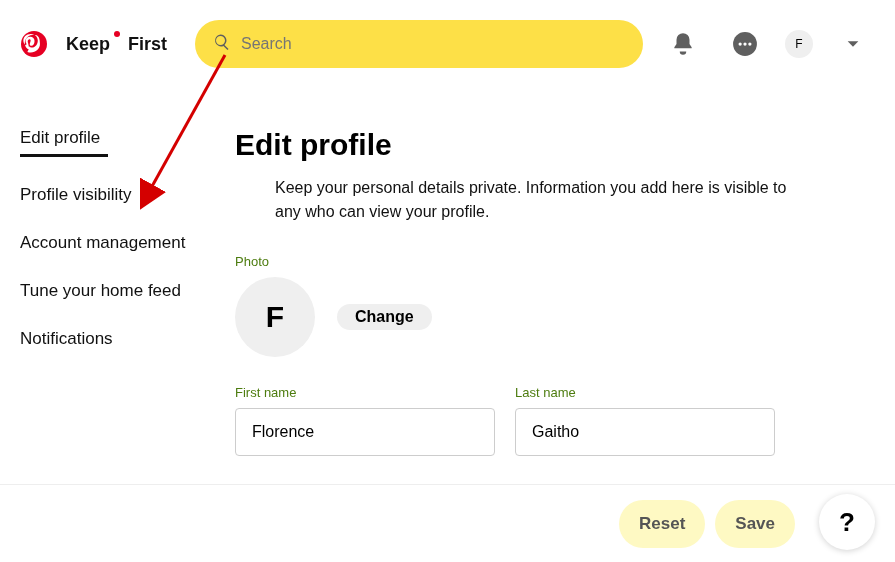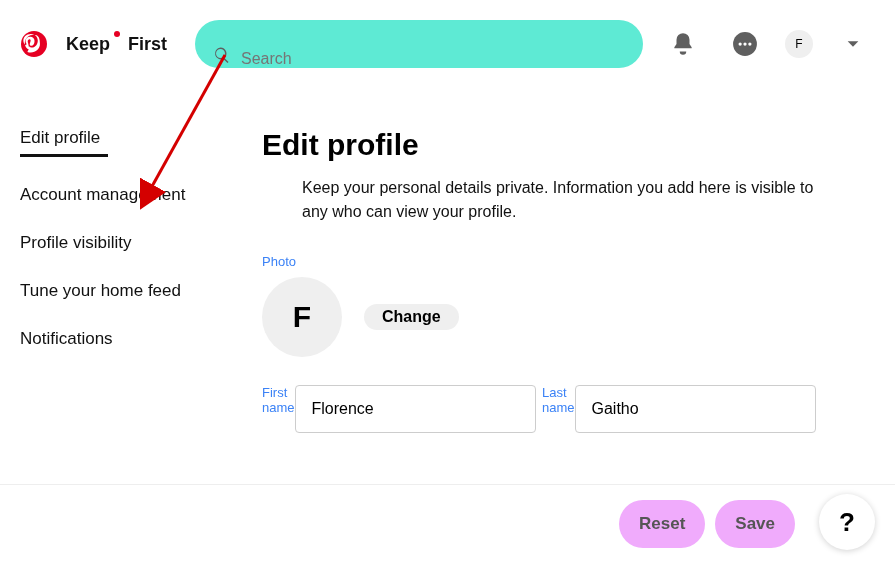--- a/index.html
+++ b/index.html
@@ -3,49 +3,49 @@
   <meta charset="utf-8">
   <style>
     * { box-sizing: border-box; margin: 0; padding: 0; }
     body { font-family: -apple-system, BlinkMacSystemFont, "Segoe UI", Helvetica, Arial, sans-serif; width: 895px; height: 562px; position: relative; background: #fff; overflow: hidden; }
 
     
     .header { display: flex; align-items: center; padding: 20px 20px 10px 20px; gap: 18px; }
     .logo { width: 28px; height: 28px; border-radius: 50%; display: flex; align-items: center; justify-content: center; cursor: pointer; }
     .nav-item { font-size: 18px; font-weight: 600; color: #111; cursor: pointer; position: relative; }
     .dot { width: 6px; height: 6px; background: #e60023; border-radius: 50%; position: absolute; top: -3px; right: -10px; }
-    .search-wrap { flex: 1; display: flex; align-items: flex-end; background: #5eead4; border-radius: 24px; padding: 0 18px; height: 48px; margin-left: 10px; }
+    .search-wrap { flex: 1; display: flex; align-items: center; background: #fde047; border-radius: 24px; padding: 16px 18px; height: 48px; margin-left: 10px; }
     .search-icon { color: #5f5f5f; margin-right: 10px; }
     .search-input { border: none; background: transparent; font-size: 16px; color: #5f5f5f; flex: 1; outline: none; }
     .hdr-icon { width: 44px; height: 44px; display: flex; align-items: center; justify-content: center; cursor: pointer; }
     .avatar-small { width: 28px; height: 28px; border-radius: 50%; background: #efefef; display: flex; align-items: center; justify-content: center; font-size: 12px; font-weight: 500; cursor: pointer; }
 
     
-    .content { display: flex; padding: 0 20px; margin-top: 50px; gap: 27px; }
+    .content { display: flex; padding: 0 20px; margin-top: 50px; }
     .sidebar { width: 205px; flex-shrink: 0; }
     .sidebar-item { font-size: 17px; font-weight: 500; color: #111; padding: 0 0 28px 0; cursor: pointer; }
     .sidebar-item.active { position: relative; }
     .sidebar-item.active .underline { height: 3px; background: #111; width: 88px; margin-top: 6px; }
 
     .main { flex: 1; padding-left: 10px; }
     .page-title { font-size: 30px; font-weight: 600; margin-bottom: 14px; }
     .subtitle { font-size: 16px; color: #111; line-height: 1.5; margin-bottom: 30px; max-width: 520px; margin-left: 40px; }
-    .field-label { font-size: 13px; color: #3b82f6; margin-bottom: 8px; }
+    .field-label { font-size: 13px; color: #4d7c0f; margin-bottom: 8px; }
 
     .photo-row { display: flex; align-items: center; gap: 22px; margin-bottom: 28px; }
     .avatar-big { width: 80px; height: 80px; border-radius: 50%; background: #efefef; display: flex; align-items: center; justify-content: center; font-size: 30px; font-weight: 700; }
     .change-btn { background: #efefef; border: none; border-radius: 22px; padding: 4px 18px; font-size: 16px; font-weight: 600; cursor: pointer; }
 
     .name-row { display: flex; gap: 20px; }
-    .input-group { display: flex; flex-direction: row; width: 260px; }
+    .input-group { display: flex; flex-direction: column; width: 260px; }
     .text-input { border: 1px solid #cdcdcd; border-radius: 4px; padding: 14px 16px; font-size: 16px; outline: none; }
 
     
     .footer { position: absolute; bottom: 0; left: 0; right: 0; border-top: 1px solid #eee; height: 78px; display: flex; align-items: center; justify-content: flex-end; padding-right: 100px; gap: 10px; background: #fff; }
-    .reset-btn, .save-btn { background: #f0abfc; border: none; border-radius: 24px; padding: 14px 20px; font-size: 17px; font-weight: 600; color: #555; cursor: pointer; }
+    .reset-btn, .save-btn { background: #fef9c3; border: none; border-radius: 24px; padding: 14px 20px; font-size: 17px; font-weight: 600; color: #555; cursor: pointer; }
     .help { position: absolute; right: 20px; bottom: 12px; width: 56px; height: 56px; border-radius: 50%; background: #fff; box-shadow: 0 1px 6px rgba(0,0,0,0.18); display: flex; align-items: center; justify-content: center; font-size: 26px; font-weight: 700; cursor: pointer; }
 
     
     .arrow-svg { position: absolute; left: 140px; top: 50px; pointer-events: none; }
   </style>
 </head>
 <body>
 
 <div class="header">
   <div class="logo">
@@ -87,22 +87,22 @@
       </svg>
   </div>
 </div>
 
 <div class="content">
   <div class="sidebar">
     <div class="sidebar-item active">
       <span>Edit profile</span>
       <div class="underline"></div>
     </div>
+    <div class="sidebar-item">Profile visibility</div>
     <div class="sidebar-item">Account management</div>
-    <div class="sidebar-item">Profile visibility</div>
     <div class="sidebar-item">Tune your home feed</div>
     <div class="sidebar-item">Notifications</div>
   </div>
 
   <div class="main">
     <h1 class="page-title">Edit profile</h1>
     <p class="subtitle">Keep your personal details private. Information you add here is visible to any who can view your profile.</p>
 
     <div class="field-label">Photo</div>
     <div class="photo-row">

